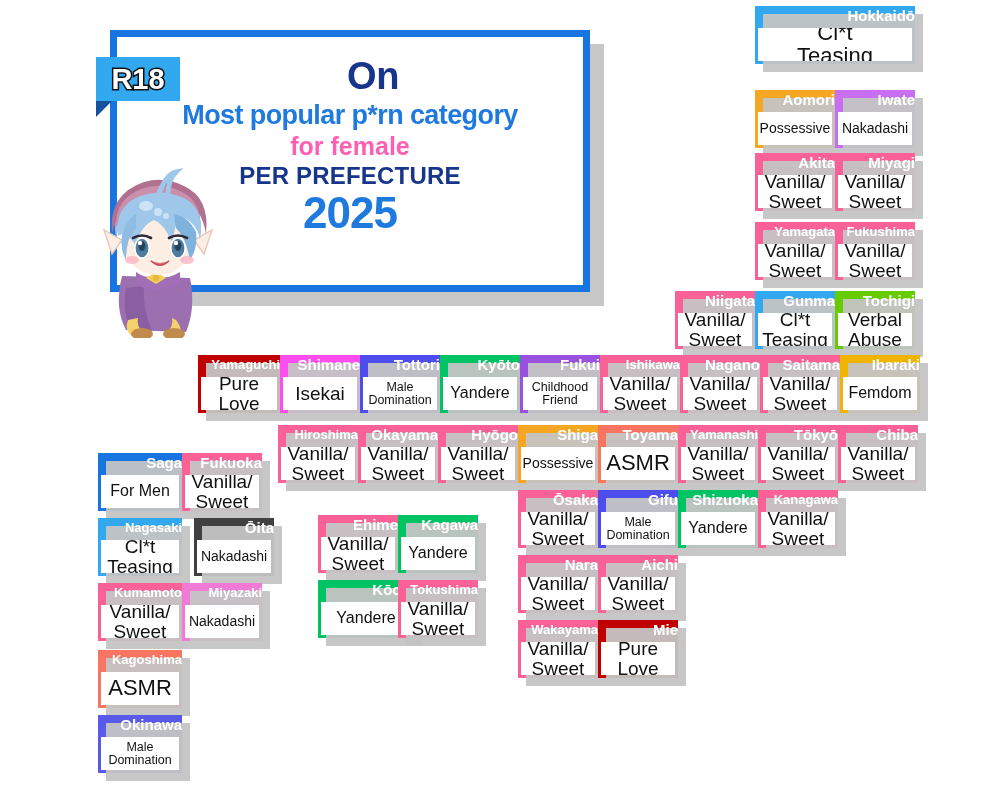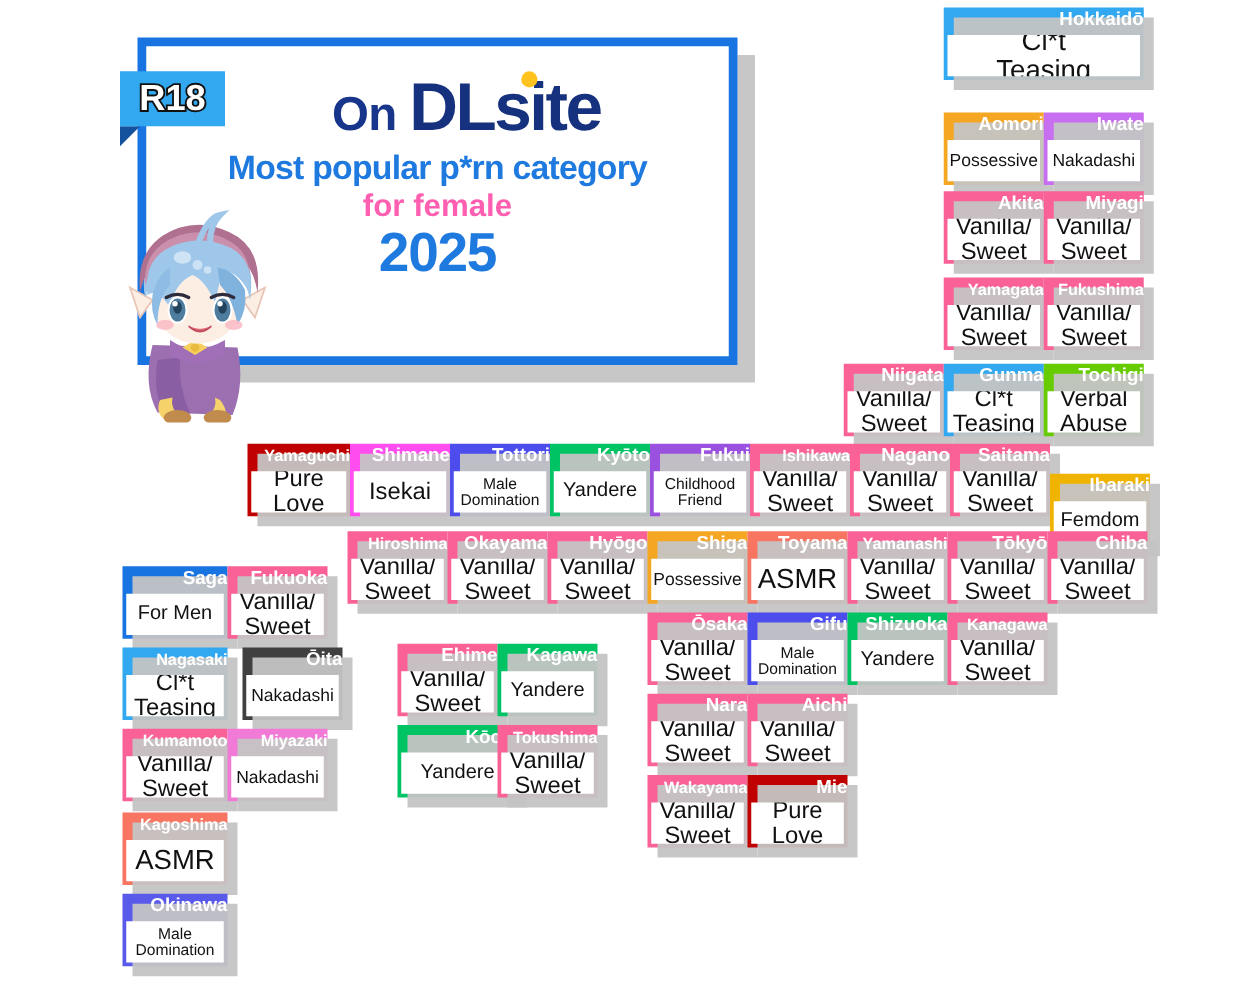--- a/index.html
+++ b/index.html
@@ -124,27 +124,24 @@
   .pref .body.xxs{font-size:12.5px;}
   .pref .body.big{font-size:22px;}
 </style>
 </head>
 <body>
 
 <div id="title-card">
   <div id="title-inner">
     <div class="line-on-dlsite">
       <span class="t-on">On</span>
-      <span class="t-dlsite">
-        <span>DLsite</span>
-        <span class="dot-i"></span>
-      </span>
     </div>
     <div class="t-sub1">Most popular p*rn category</div>
     <div class="t-sub2">for female</div>
+    <div class="t-sub3">PER PREFECTURE</div>
     <div class="t-year">2025</div>
   </div>
 </div>
 <div id="r18-tail"></div>
 <div id="r18-badge">
   <span class="r18-text">R18</span>
 </div>
 
 <div id="mascot">
   <svg width="135" height="170" viewBox="0 0 135 170" xmlns="http://www.w3.org/2000/svg">
@@ -296,21 +293,21 @@
       <div class="body">
         <span><span>Vanilla/</span><br><span>Sweet</span></span>
       </div>
     </div>
     <div class="pref" style="left: 760px; top: 355px; width: 80px; height: 58px; background: rgb(250, 97, 150);">
       <div class="hdr">Saitama</div>
       <div class="body">
         <span><span>Vanilla/</span><br><span>Sweet</span></span>
       </div>
     </div>
-    <div class="pref" style="left: 840px; top: 355px; width: 80px; height: 58px; background: rgb(240, 180, 0); margin-top: 24px;">
+    <div class="pref" style="left: 840px; top: 355px; width: 80px; height: 58px; background: rgb(240, 180, 0);">
       <div class="hdr">Ibaraki</div>
       <div class="body sm">Femdom</div>
     </div>
     <div class="pref" style="left: 278px; top: 425px; width: 80px; height: 58px; background: rgb(250, 97, 150);">
       <div class="hdr sm">Hiroshima</div>
       <div class="body">
         <span><span>Vanilla/</span><br><span>Sweet</span></span>
       </div>
     </div>
     <div class="pref" style="left: 358px; top: 425px; width: 80px; height: 58px; background: rgb(250, 97, 150);">

